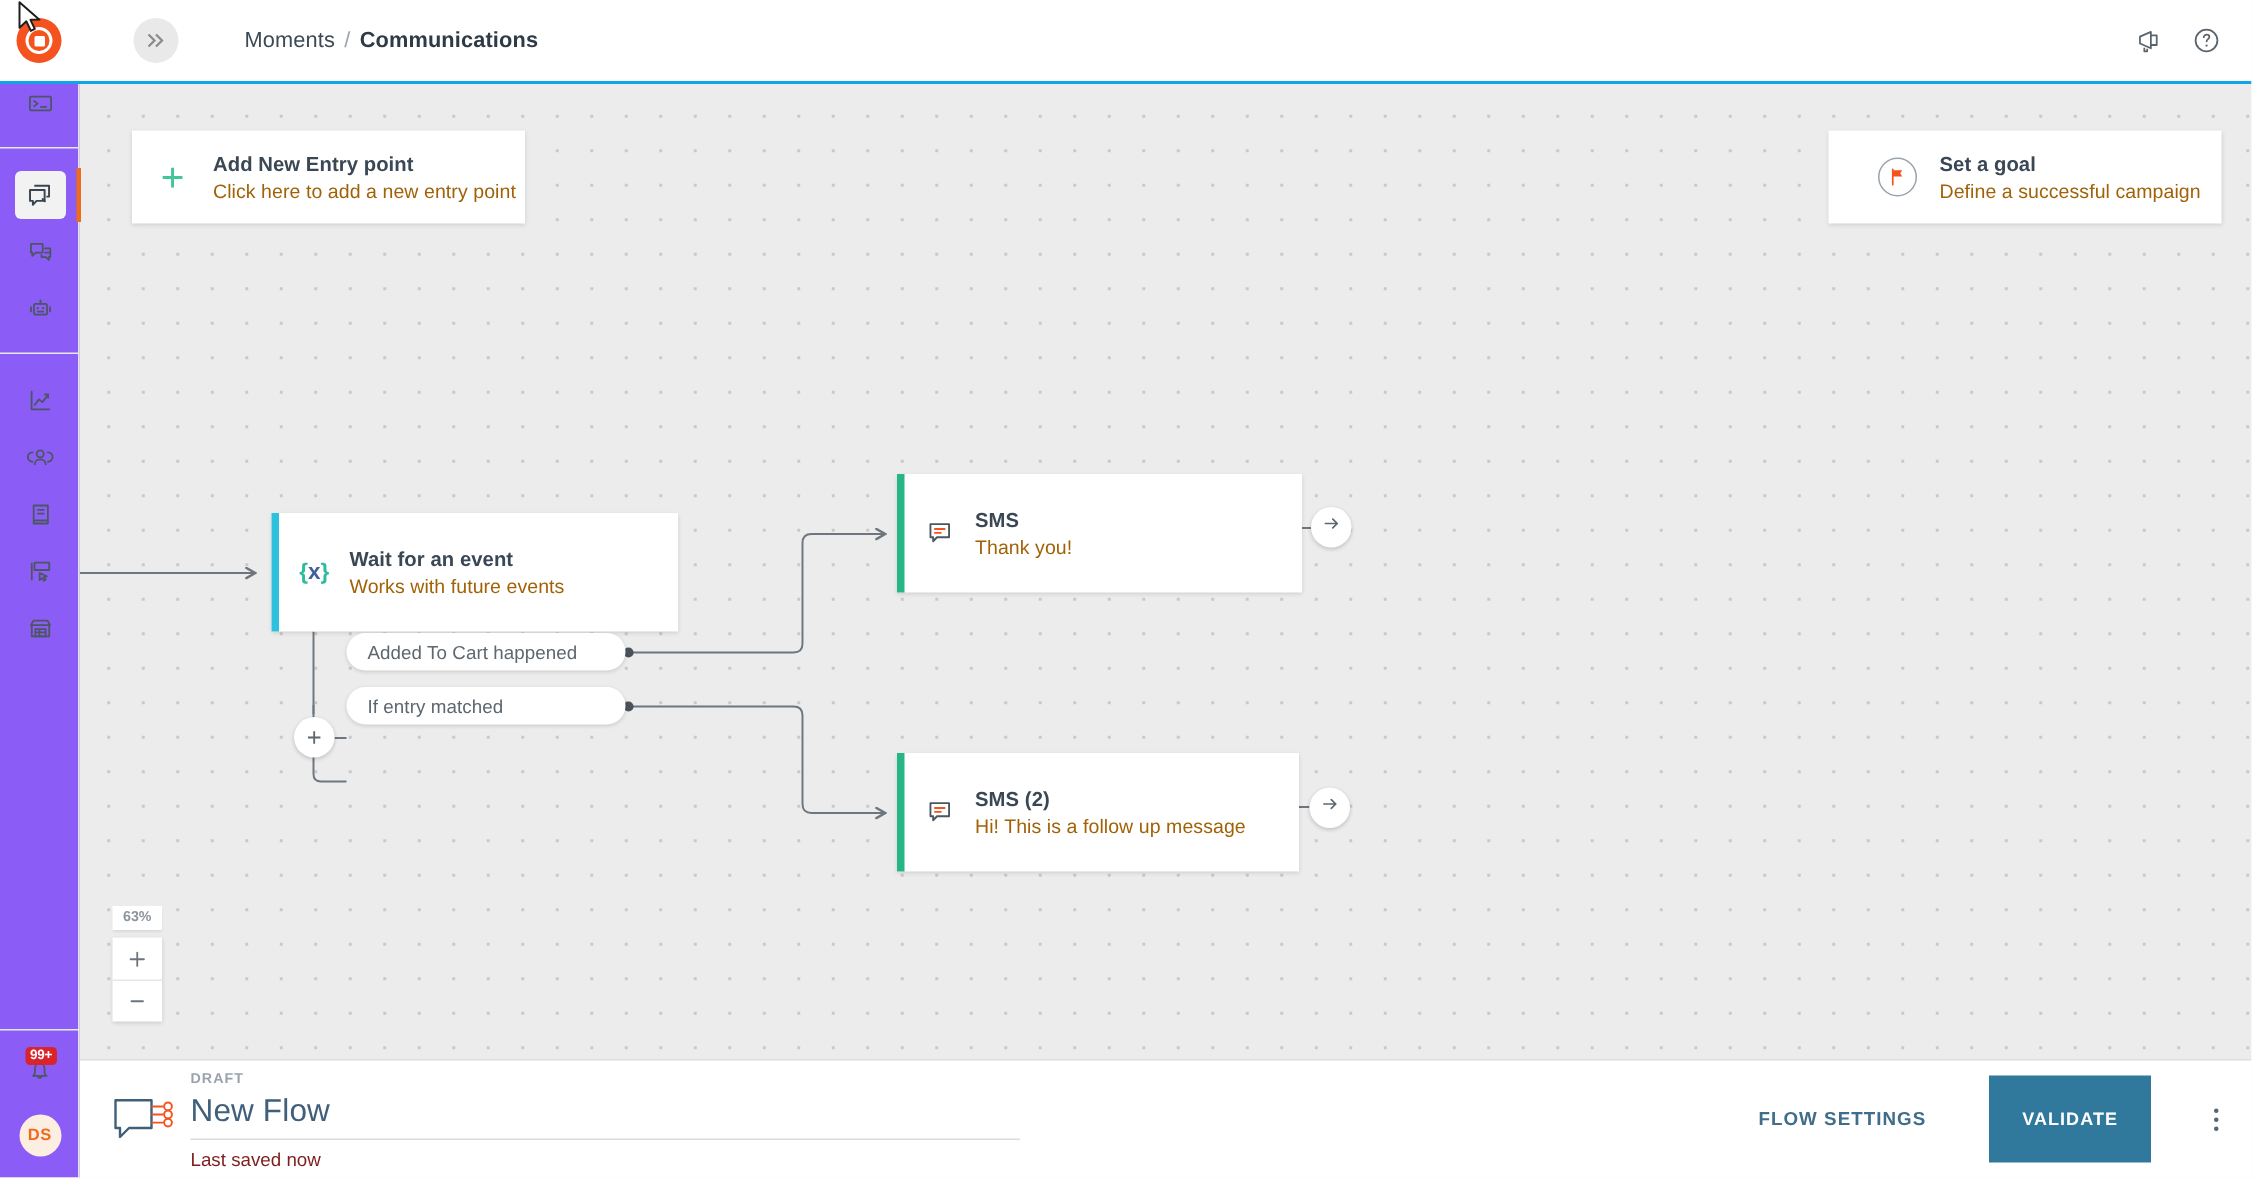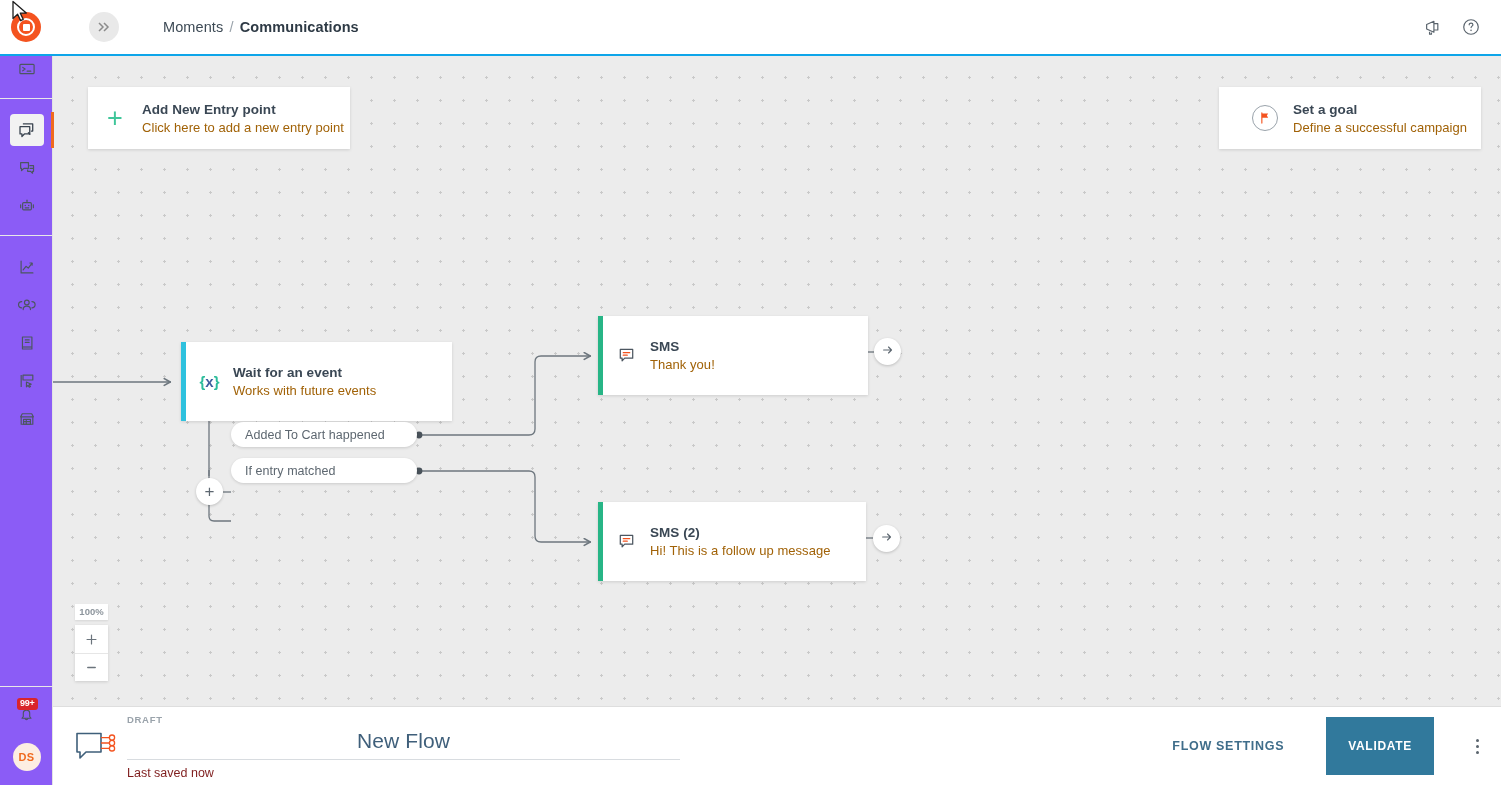--- a/index.html
+++ b/index.html
@@ -193,21 +193,20 @@
     display: flex; align-items: center; z-index: 20;
   }
   #flow-icon { width: 74px; flex:none; display:flex; align-items:center; justify-content:center; padding-left: 12px;}
   #flow-meta { width: 560px; position: relative; padding-top: 2px; }
   #flow-status { font-size: 9.5px; font-weight: bold; color: #9aa3ab; letter-spacing: .7px; }
   #flow-title {
     font-size: 21px; color: #3f5f7a; border: none; outline: none;
     background: transparent; width: 553px; padding: 4px 0 6px;
     border-bottom: 1px solid #d8dce0; font-family: "Liberation Sans", sans-serif;
     letter-spacing: .1px;
-    text-align: center;
   }
   #flow-saved { font-size: 12.5px; color: #7f1d1d; margin-top: 6px; }
   #bottom-right { margin-left: auto; display: flex; align-items: center; padding-right: 16px; gap: 16px; }
   #flow-settings-btn {
     font-size: 12.5px; font-weight: bold; color: #3f6d8a; letter-spacing: .7px;
     cursor: pointer; padding: 10px 14px; background:none; border:none;
     font-family: "Liberation Sans", sans-serif;
   }
   #validate-btn {
     background: #31799c; color: #fff; border: none; cursor: pointer;
@@ -487,21 +486,21 @@
     </div>
     <div id="arrow-2" class="round-arrow">
       <span>
         <svg width="14" height="14" viewBox="0 0 16 16" fill="none" stroke="#5d6770" stroke-width="1.3" stroke-linecap="round" stroke-linejoin="round">
           <path d="M3 8h9M8.6 4.6L12 8l-3.4 3.4"></path>
         </svg>
       </span>
     </div>
 
     <div id="zoom-ctl">
-      <div id="zoom-level">100%</div>
+      <div id="zoom-level">63%</div>
       <div id="zoom-btns">
         <div class="zbtn" id="zbtn-plus">
           <svg width="13" height="13" viewBox="0 0 14 14" stroke="#6b747c" stroke-width="1.3" stroke-linecap="round">
             <path d="M7 2.2v9.6M2.2 7h9.6"></path>
           </svg>
         </div>
         <div class="zbtn" id="zbtn-minus">
           <svg width="13" height="13" viewBox="0 0 14 14" stroke="#6b747c" stroke-width="1.6" stroke-linecap="round">
             <path d="M3 7h8"></path>
           </svg>

